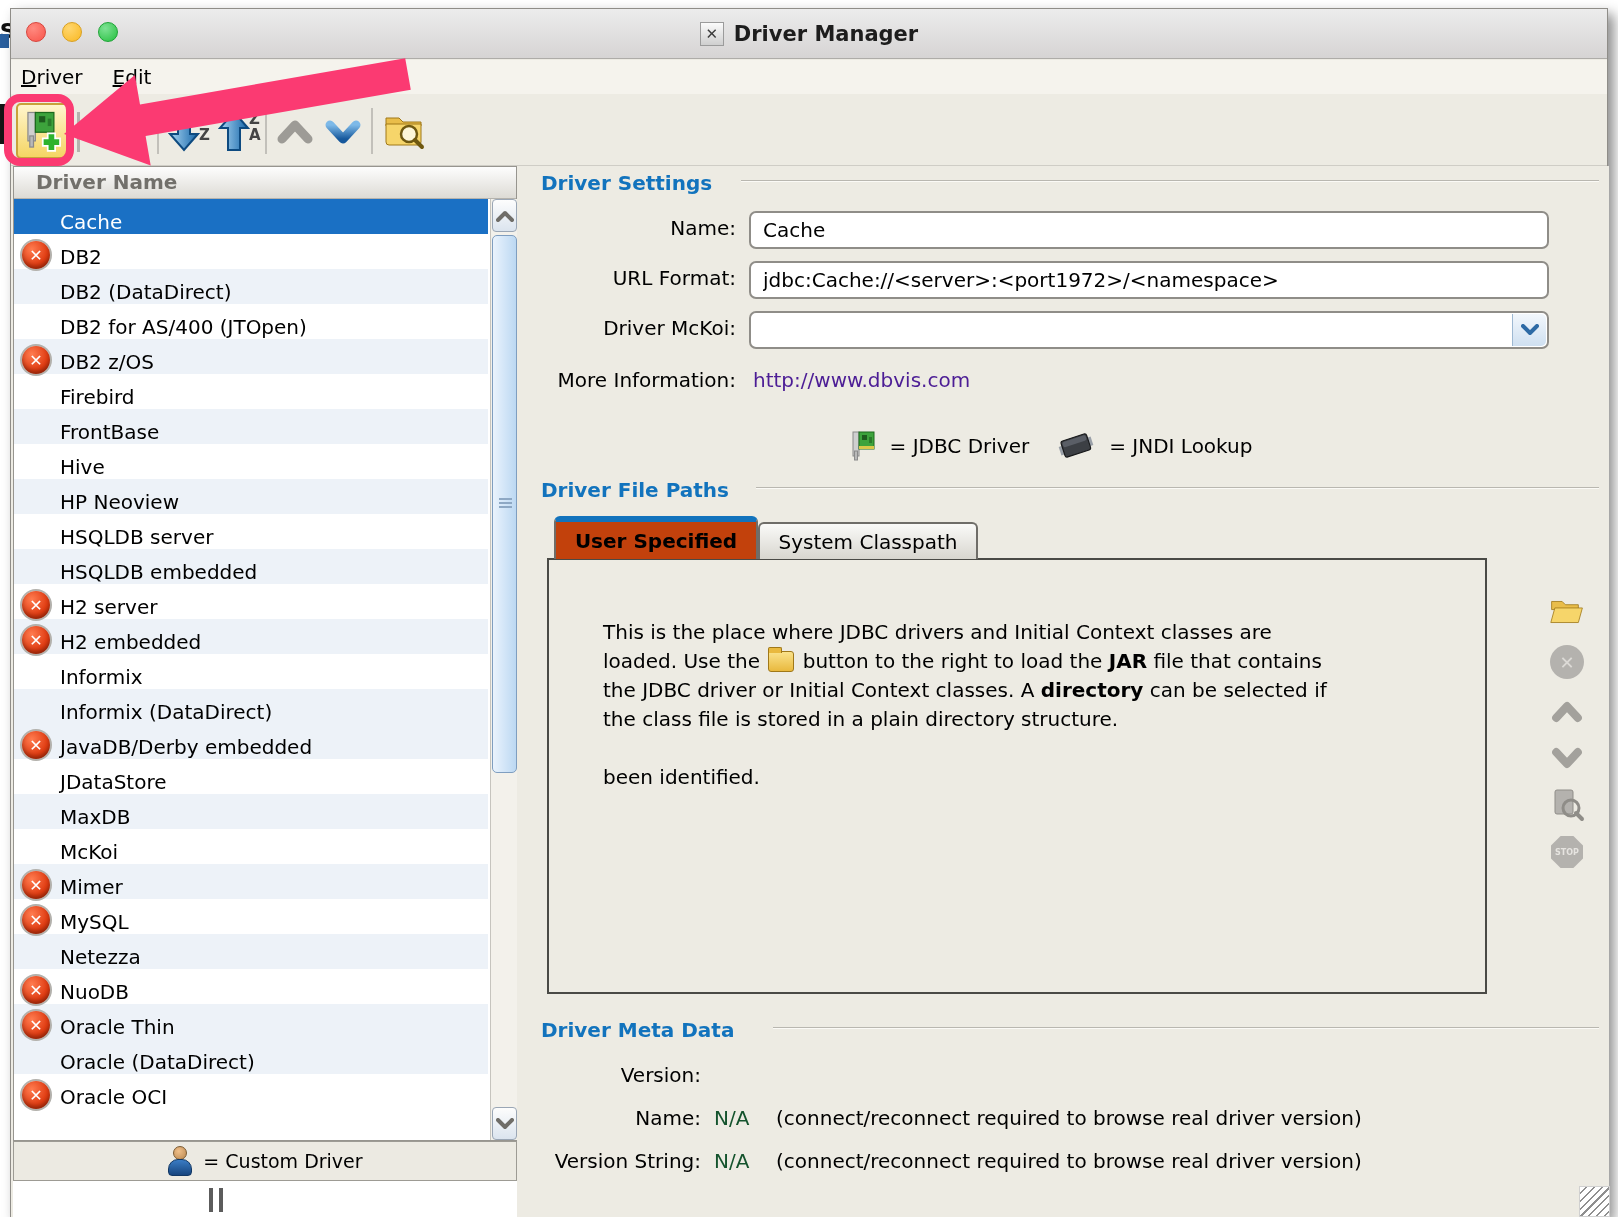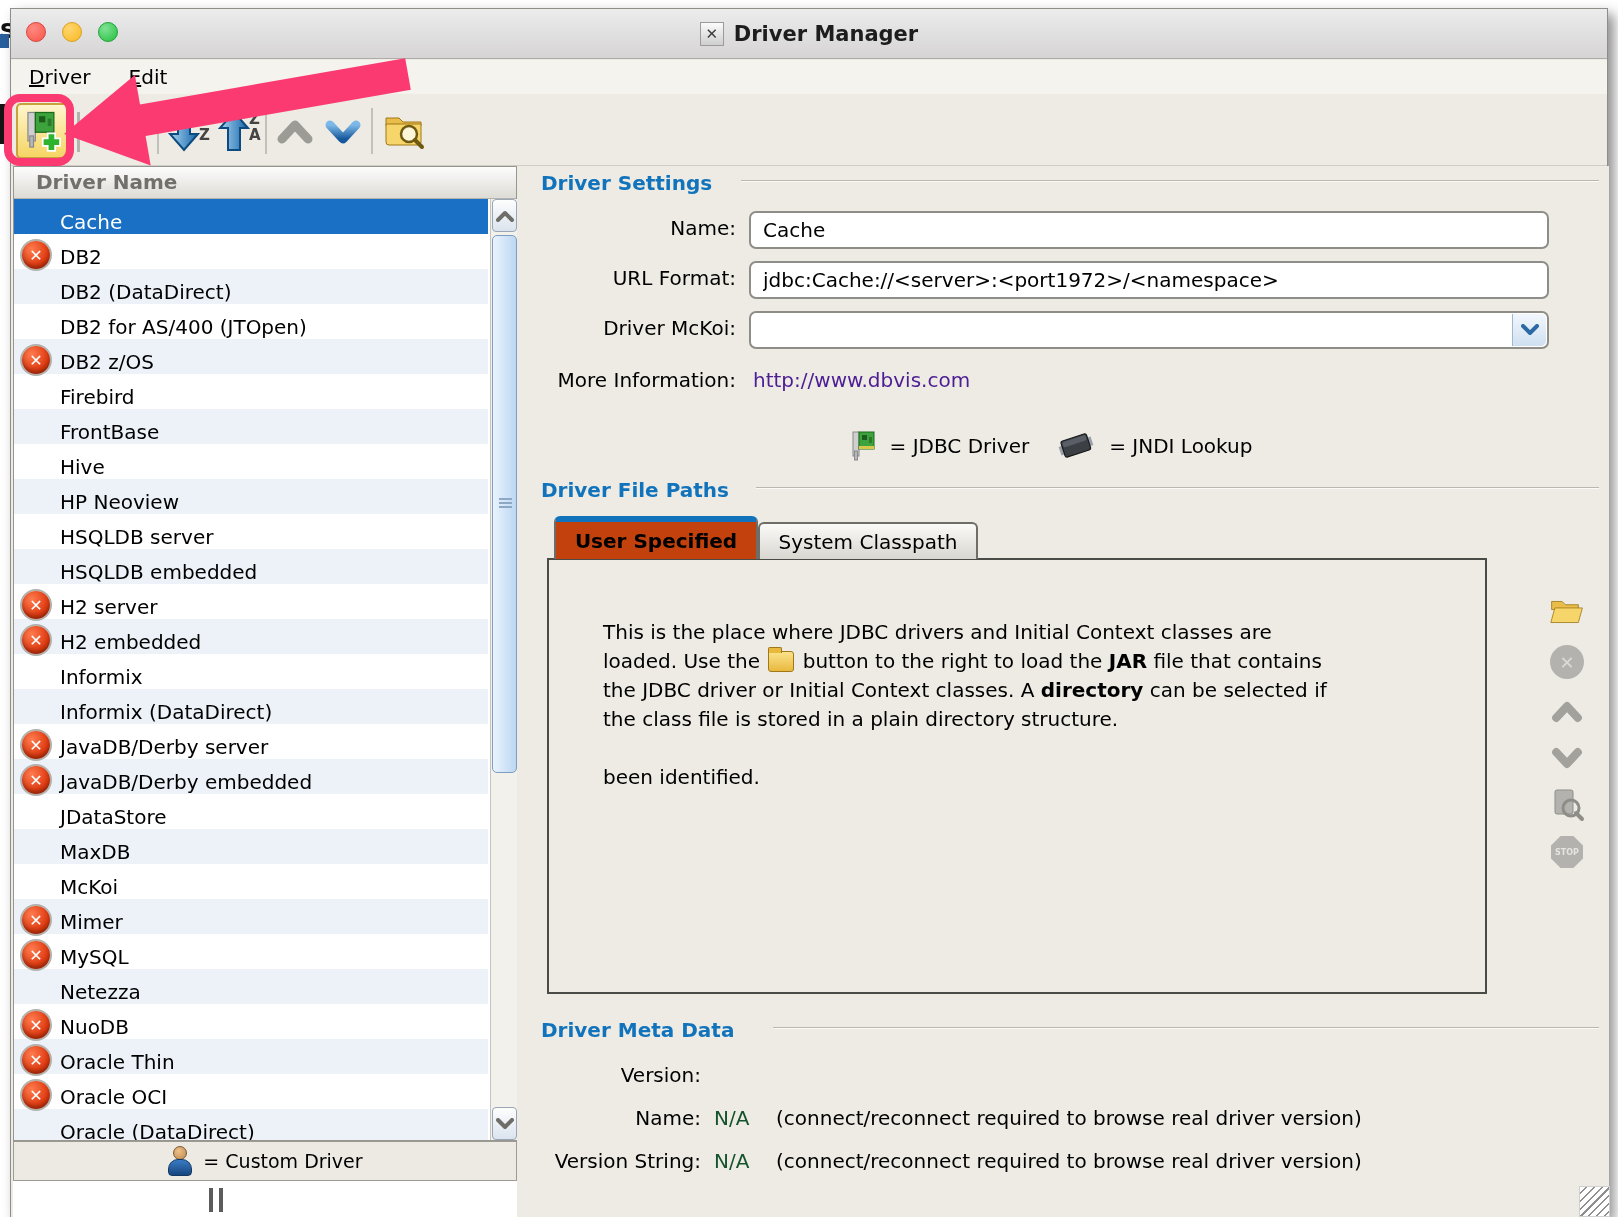--- a/index.html
+++ b/index.html
@@ -23,21 +23,21 @@
   .tl.red   { left:15px; background:radial-gradient(circle at 35% 30%,#ff8a80,#f8544a); border:1px solid #d8443c; }
   .tl.yel   { left:51px; background:radial-gradient(circle at 35% 30%,#ffd66e,#f9b822); border:1px solid #d8a022; }
   .tl.grn   { left:87px; background:radial-gradient(circle at 35% 30%,#7ee294,#25bf3e); border:1px solid #1ea436; }
   .win-icon { width:24px; height:24px; margin-right:10px; background:linear-gradient(#fbfbfb,#cfcfcf);
               border:1px solid #9b9b9b; display:flex; align-items:center; justify-content:center;
               font-size:15px; color:#3c3c3c; }
   .win-title { font-size:21px; font-weight:600; color:#1d1d1d; }
 
   .menubar { position:absolute; left:0; top:51px; width:100%; height:34px; background:#f5f3ed;
              display:flex; align-items:center; gap:30px; padding-left:10px; }
-  .menu-item { font-size:20px; color:#000; cursor:default;margin-left:8px; }
+  .menu-item { font-size:20px; color:#000; cursor:default; }
 
   .toolbar { position:absolute; left:0; top:85px; width:100%; height:72px; background:#edebe3;
              border-bottom:1px solid #cfcdc6; }
   .tb-btn { position:absolute; display:flex; align-items:center; justify-content:center; }
   .tb-new { left:5px; top:9px; width:56px; height:56px;
             background:linear-gradient(#fff6cd,#f5d564); border:2px solid #c8a23a; border-radius:5px; }
   .tb-ghost-x { left:66px; top:18px; width:38px; height:40px; color:#a6a4a0; font-size:26px; font-weight:bold;
                 border-left:3px solid #b5b3ae; justify-content:center; }
   .tb-greendot { position:absolute; left:134px; top:30px; width:7px; height:7px; border-radius:50%; background:#2f9e2f; }
   .tb-sep { position:absolute; top:14px; width:2px; height:46px; background:#c2c0ba; }
@@ -293,24 +293,20 @@
               <span>H2 embedded</span>
             </div>
             <div class="drow">
               <span class="errico hid"></span>
               <span>Informix</span>
             </div>
             <div class="drow alt">
               <span class="errico hid"></span>
               <span>Informix (DataDirect)</span>
             </div>
-            <div class="drow">
-              <span class="errico"></span>
-              <span>JavaDB/Derby server</span>
-            </div>
             <div class="drow alt">
               <span class="errico"></span>
               <span>JavaDB/Derby embedded</span>
             </div>
             <div class="drow">
               <span class="errico hid"></span>
               <span>JDataStore</span>
             </div>
             <div class="drow alt">
               <span class="errico hid"></span>
@@ -333,27 +329,27 @@
               <span>Netezza</span>
             </div>
             <div class="drow">
               <span class="errico"></span>
               <span>NuoDB</span>
             </div>
             <div class="drow alt">
               <span class="errico"></span>
               <span>Oracle Thin</span>
             </div>
+            <div class="drow alt">
+              <span class="errico hid"></span>
+              <span>Oracle (DataDirect)</span>
+            </div>
             <div class="drow">
               <span class="errico"></span>
               <span>Oracle OCI</span>
-            </div>
-            <div class="drow alt">
-              <span class="errico hid"></span>
-              <span>Oracle (DataDirect)</span>
             </div>
           </div>
         <div class="vscroll">
           <div class="sbtn up">
             <svg width="18" height="12" viewBox="0 0 18 12">
               <polyline points="2,10 9,3 16,10" fill="none" stroke="#6f6d68" stroke-width="4" stroke-linecap="round" stroke-linejoin="round"></polyline>
             </svg>
           </div>
           <div class="sthumb"></div>
           <div class="sbtn down">

